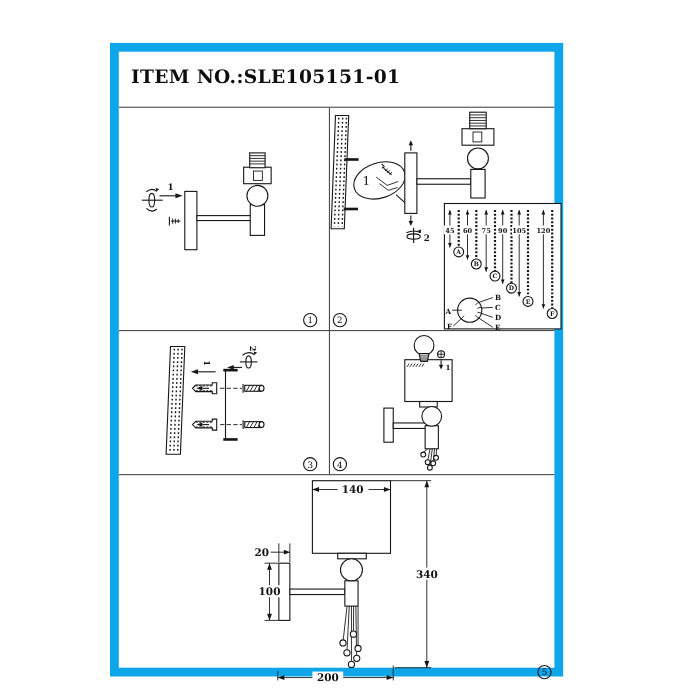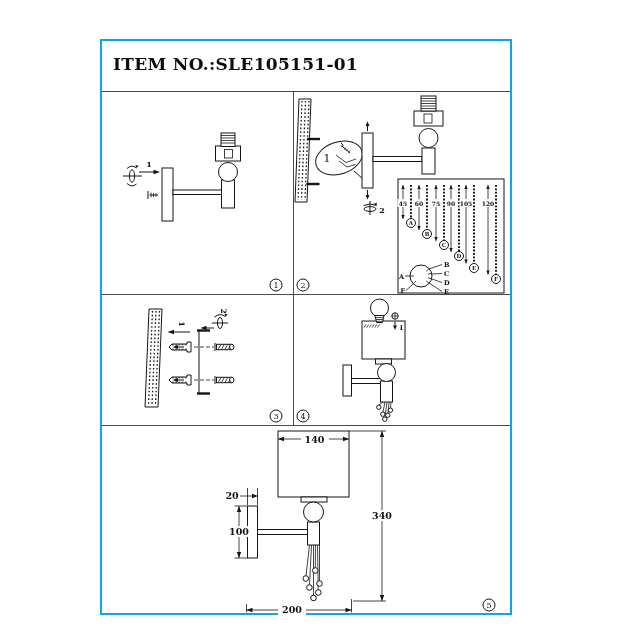--- a/index.html
+++ b/index.html
@@ -1,17 +1,17 @@
 <!DOCTYPE html>
 <html><head>
 <meta charset="utf-8">
 <style>
   html,body{margin:0;padding:0;background:#fff;}
   .canvas{position:relative;width:630px;height:630px;background:#fff;font-family:"DejaVu Serif",serif;overflow:hidden;}
-  .frame{position:absolute;left:100px;top:39px;width:412px;height:576px;border:2px solid #0ea5e9;box-sizing:border-box;background:#fff;}
+  .frame{position:absolute;left:100px;top:39px;width:412px;height:576px;border:8px solid #0ea5e9;box-sizing:border-box;background:#fff;}
   .titlebar{position:absolute;left:0;top:0;width:100%;height:51px;border-bottom:1px solid #4a4a4a;box-sizing:border-box;}
   .title{position:absolute;left:11px;top:13px;font-size:17px;font-weight:bold;color:#0e0e0e;letter-spacing:.3px;white-space:nowrap;}
   .vdiv{position:absolute;left:191px;top:51px;width:1px;height:333px;background:#4a4a4a;}
   .hdiv1{position:absolute;left:0;top:253px;width:100%;height:1px;background:#4a4a4a;}
   .hdiv2{position:absolute;left:0;top:384px;width:100%;height:1px;background:#4a4a4a;}
   svg.panel{position:absolute;display:block;overflow:visible;}
   .p1{left:0;top:51px;} .p2{left:192px;top:51px;} .p3{left:0;top:254px;} .p4{left:192px;top:254px;} .p5{left:0;top:385px;}
   .ln{stroke:#161616;stroke-width:1;fill:none;stroke-linecap:butt;}
   .thin{stroke:#161616;stroke-width:.8;fill:none;}
   .fw{fill:#fff;stroke:#161616;stroke-width:1;}

